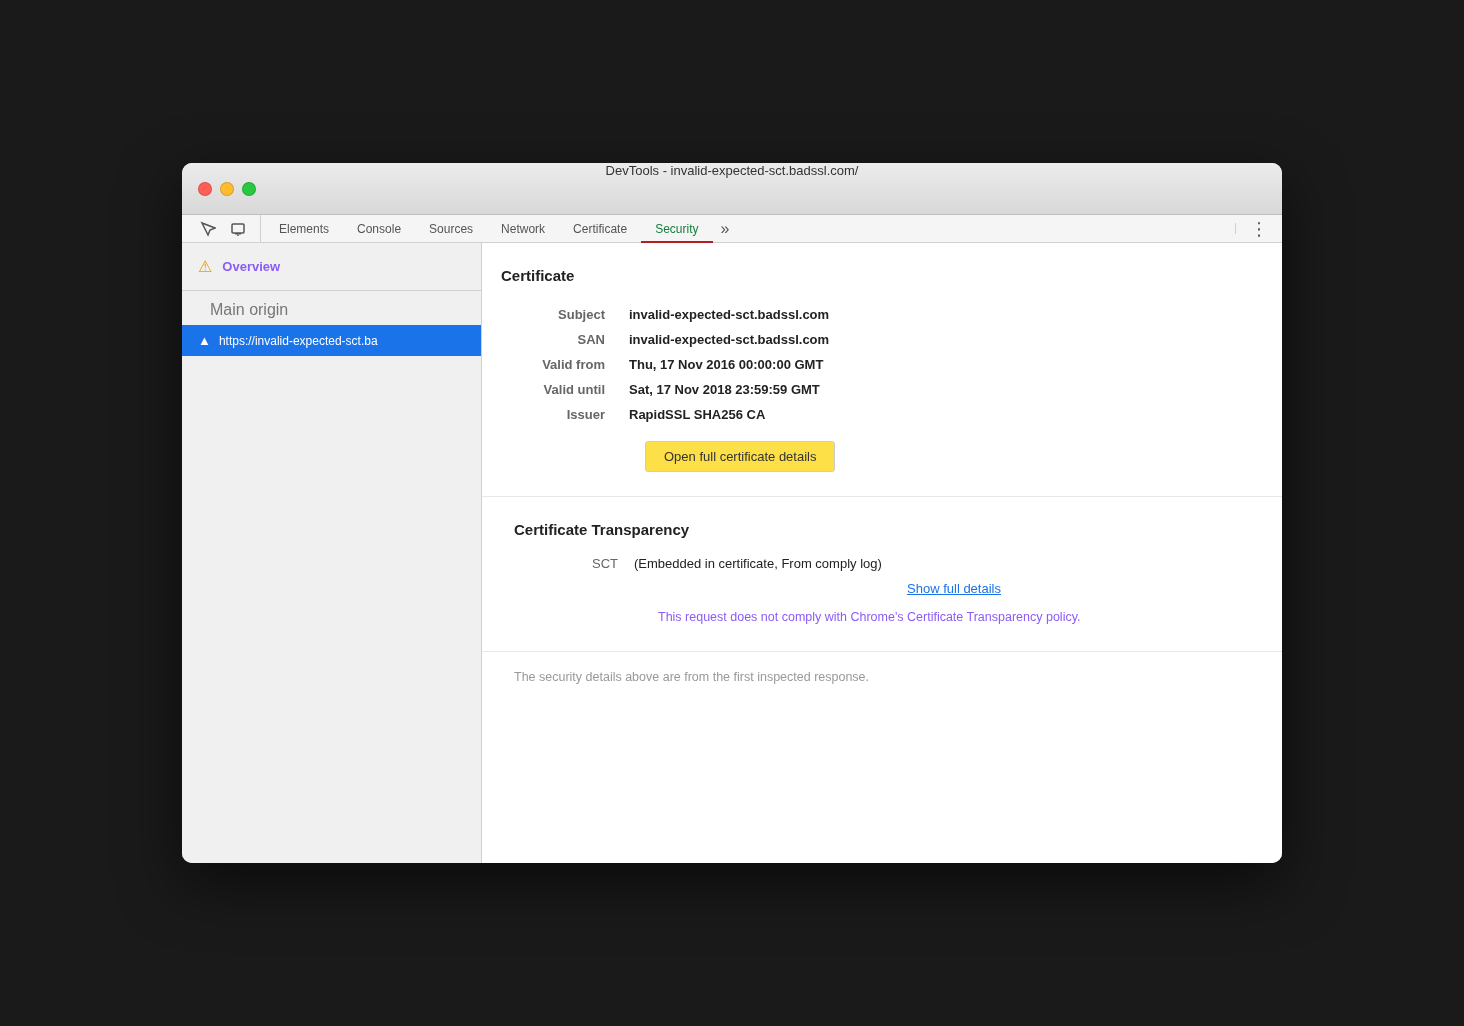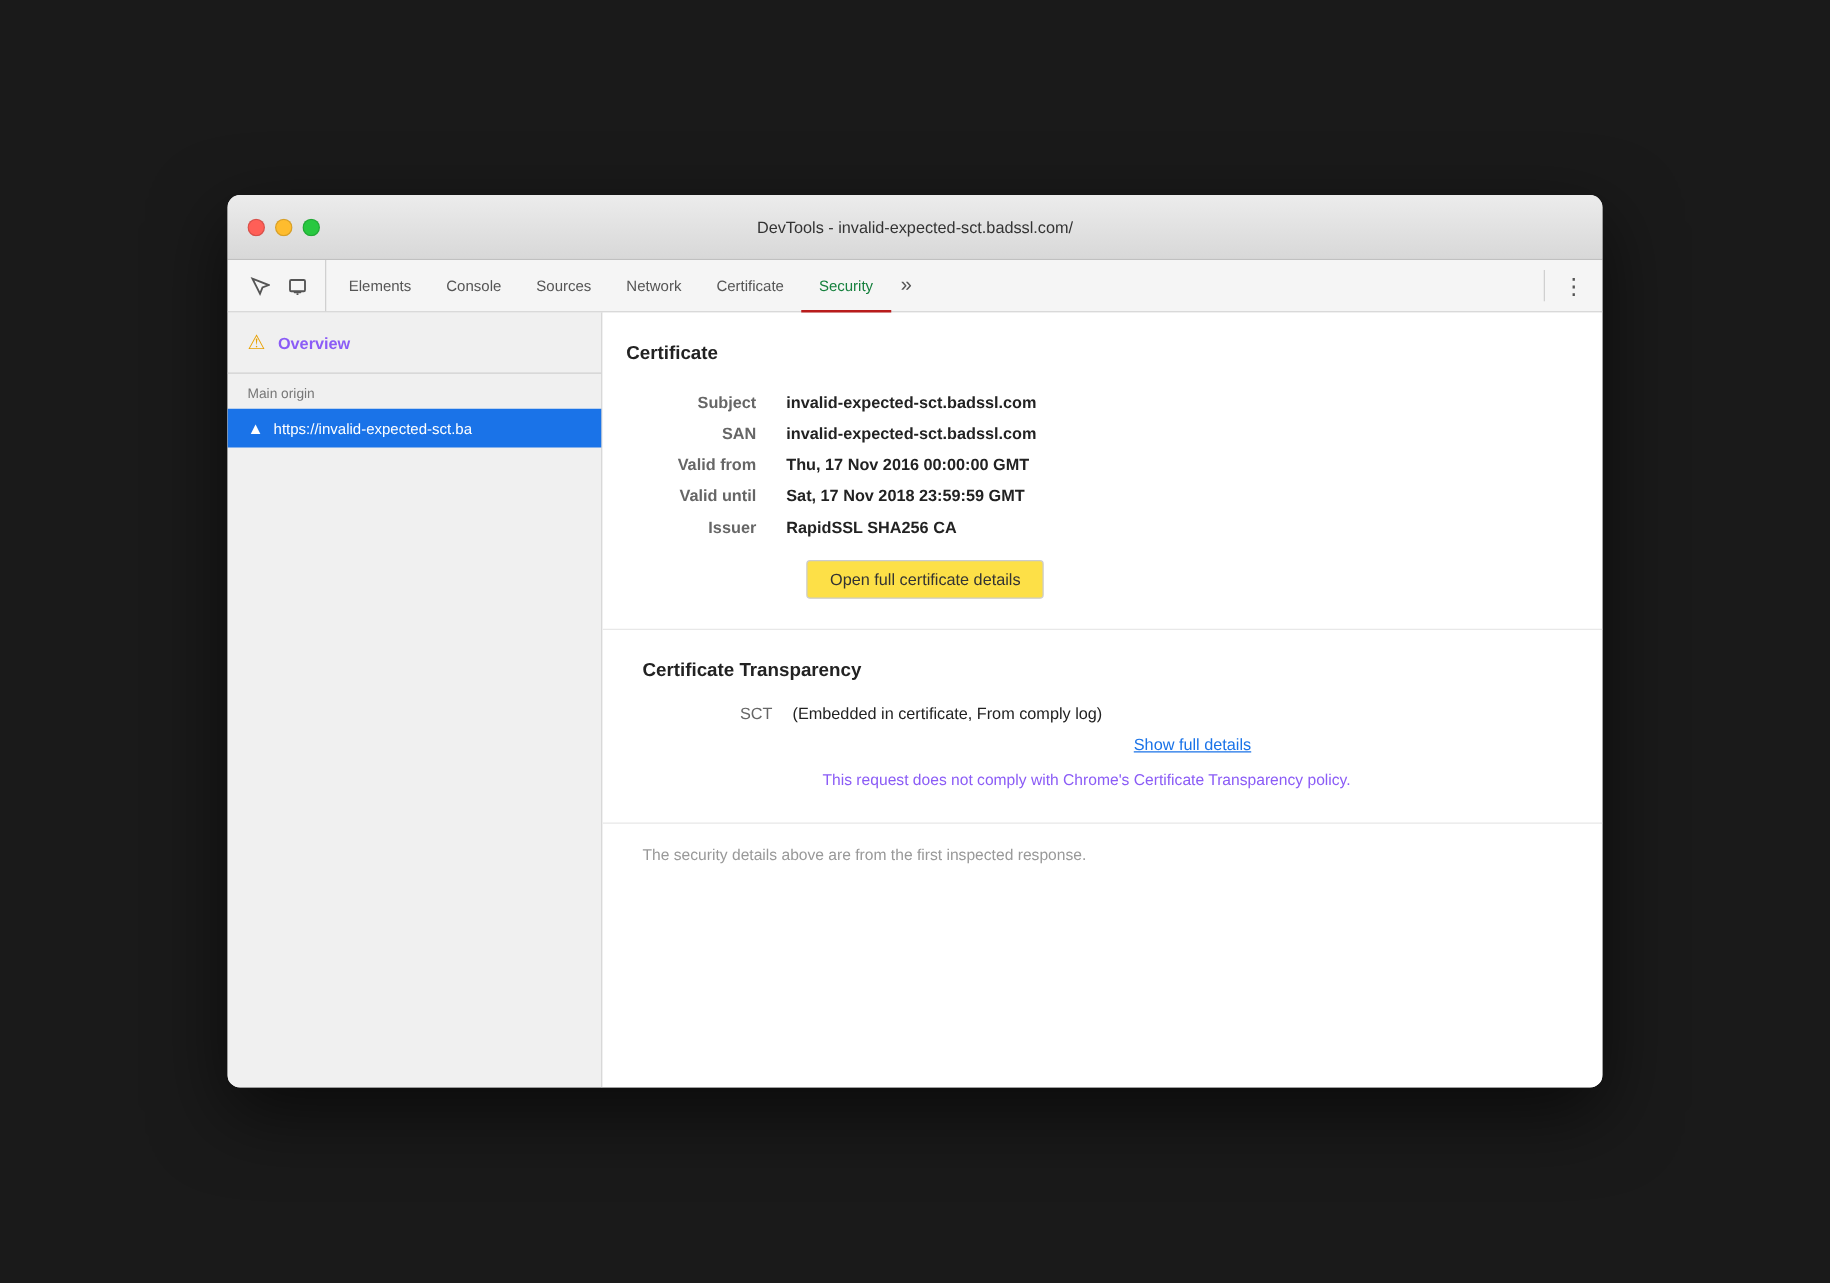--- a/index.html
+++ b/index.html
@@ -18,21 +18,20 @@
       border-radius: 10px;
       box-shadow: 0 20px 60px rgba(0,0,0,0.6);
       overflow: hidden;
     }
 
     
     .title-bar {
       background: linear-gradient(to bottom, #ececec, #d8d8d8);
       height: 52px;
       display: flex;
-      align-items: center;
       position: relative;
       border-bottom: 1px solid #c0c0c0;
       padding: 0 16px;
     }
     .traffic-lights {
       display: flex;
       gap: 8px;
       align-items: center;
     }
     .traffic-light {
@@ -52,21 +51,21 @@
       color: #333;
       font-weight: 400;
     }
 
     
     .toolbar {
       background: #f5f5f5;
       border-bottom: 1px solid #d0d0d0;
       display: flex;
       align-items: stretch;
-      height: 42px;
+      height: 28px;
       padding: 0 4px;
     }
     .toolbar-icons {
       display: flex;
       align-items: center;
       gap: 2px;
       padding: 0 8px;
       border-right: 1px solid #d0d0d0;
       margin-right: 4px;
     }
@@ -150,22 +149,22 @@
       color: #e8a000;
       font-size: 16px;
     }
     .sidebar-overview-label {
       font-size: 13px;
       color: #8b5cf6;
       font-weight: bold;
     }
 
     .sidebar-section-header {
-      padding: 10px 16px 6px;
-      font-size: 11px;
+      padding: 10px 28px 6px;
+      font-size: 16px;
       color: #777;
       font-weight: 500;
       text-transform: none;
     }
 
     .sidebar-origin-item {
       display: flex;
       align-items: center;
       gap: 8px;
       padding: 8px 16px;

